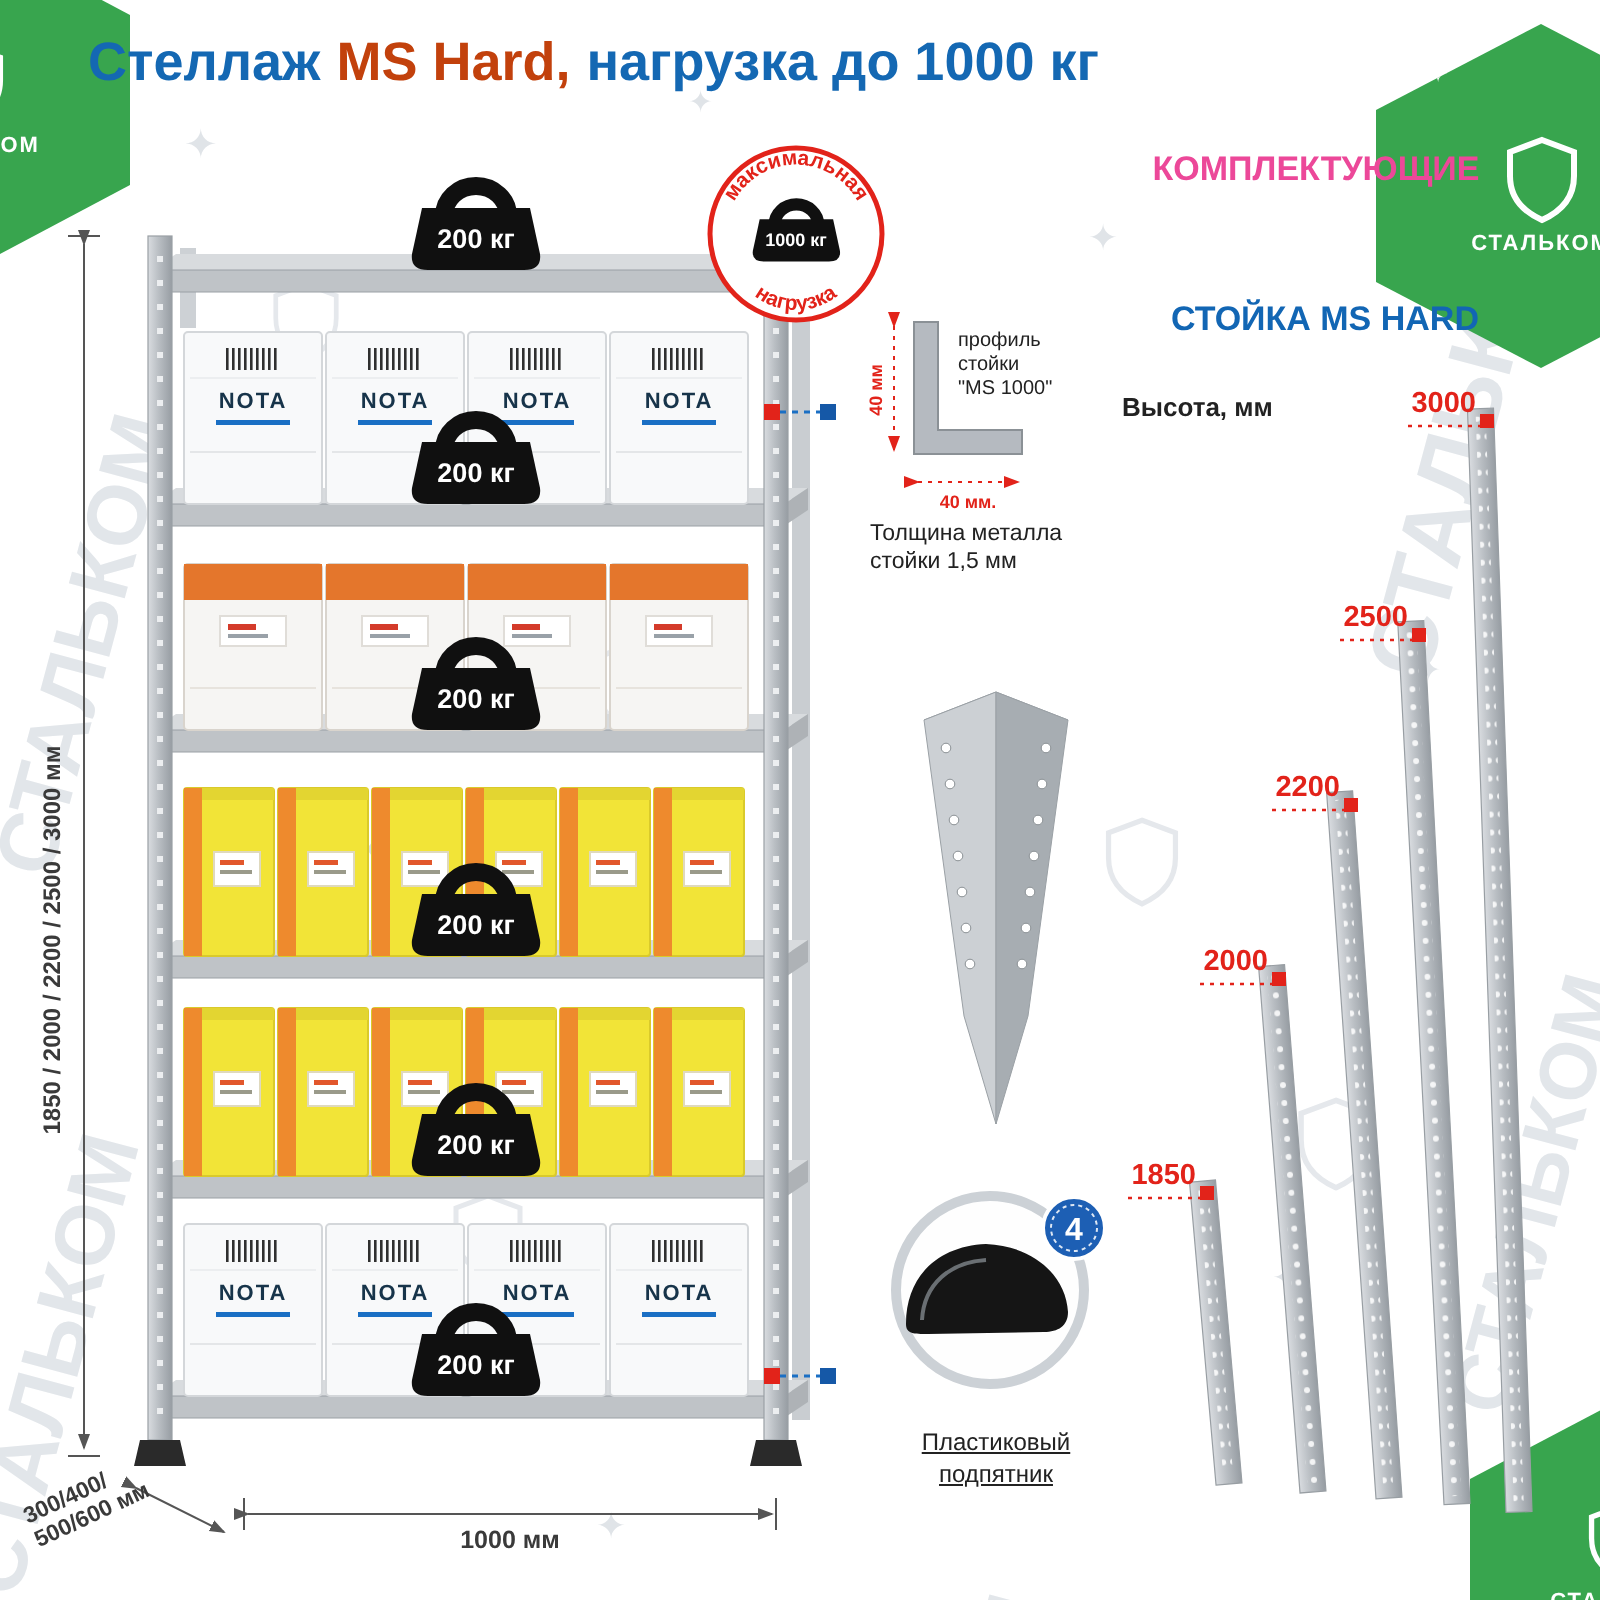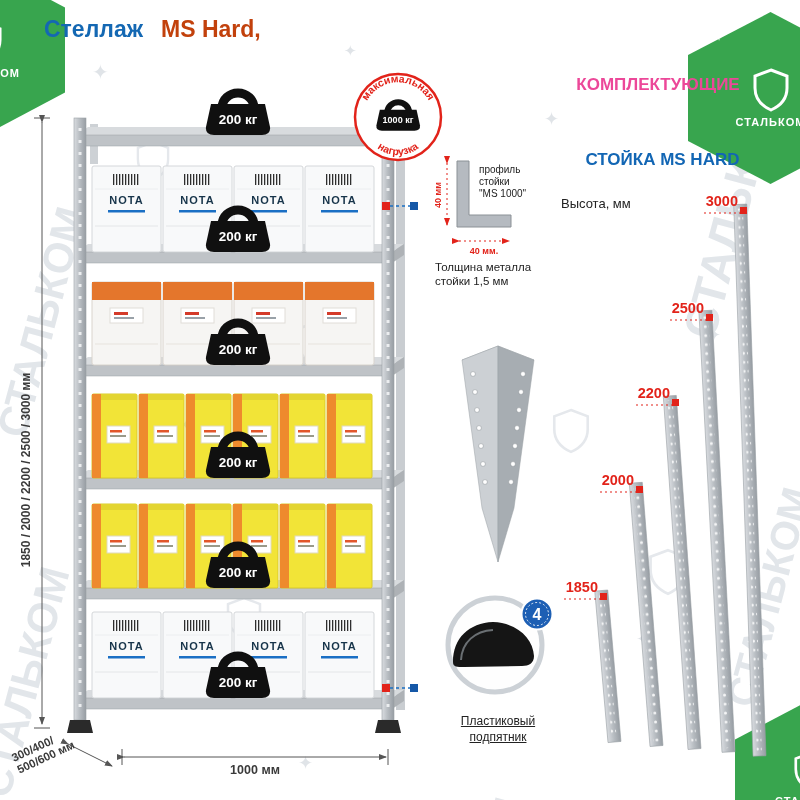--- a/index.html
+++ b/index.html
@@ -11,27 +11,27 @@
   .sparkle{position:absolute;z-index:0;color:#e0e4e8;}
   .wshield{position:absolute;z-index:0;}
   
   .hex{position:absolute;z-index:1;background:#38a54e;
        clip-path:polygon(50% 0,100% 25%,100% 75%,50% 100%,0 75%,0 25%);
        display:flex;flex-direction:column;align-items:center;justify-content:center;color:#fff;}
   .hex .brandname{font-size:11px;font-weight:bold;letter-spacing:1px;margin-top:4px;}
   .hex .wsp{color:#fff;font-size:12px;position:absolute;top:18px;left:26px;}
   
   .layer{position:absolute;z-index:2;}
-  .title{left:44px;top:16px;display:flex;gap:18px;font-size:23px;font-weight:bold;color:#1468b3;}
+  .title{left:44px;top:16px;display:flex;gap:8px;font-size:27px;font-weight:bold;color:#1468b3;}
   .title .accent{color:#c2410c;}
   .comp-header{left:533px;top:74px;width:250px;text-align:center;color:#ec4899;
                font-weight:bold;font-size:17px;line-height:1.3;}
   .subheader{left:575px;top:150px;width:175px;text-align:center;color:#1266b4;
              font-weight:bold;font-size:17px;}
-  .height-label{left:561px;top:196px;font-size:13px;color:#222;}
+  .height-label{left:561px;top:196px;font-size:13px;color:#222;font-weight:bold;}
   .thickness{left:435px;top:260px;width:125px;text-align:left;font-size:11.5px;
              color:#222;line-height:1.25;}
   .foot-label{left:434px;top:714px;width:128px;text-align:center;font-size:12px;
               color:#222;line-height:1.3;text-decoration:underline;}
   svg text{font-family:"Liberation Sans", sans-serif;}
 </style>
 </head>
 <body>
 
 <div class="canvas">
@@ -82,20 +82,21 @@
   <div class="hex" style="left:735px;top:700px;width:150px;height:158px;">
     <svg width="32" height="40" viewBox="0 0 36 44">
         <path d="M18,2 L34,8 V20 C34,31 27,38 18,42 C9,38 2,31 2,20 V8 Z" fill="none" stroke="#ffffff" stroke-width="3"></path>
       </svg>
     <div class="brandname">СТАЛЬКОМ</div>
   </div>
 
   <div class="layer title">
     <span>Стеллаж</span>
     <span class="accent">MS Hard,</span>
+    <span>нагрузка до 1000 кг</span>
   </div>
 
   <svg class="layer" style="left:0;top:60px;" width="446" height="740" viewBox="0 0 446 740">
     <defs>
       <marker id="arw" markerWidth="9" markerHeight="8" refX="7" refY="4" orient="auto">
           <path d="M0,1 L8,4 L0,7 Z" fill="#555"></path>
         </marker>
       <marker id="arwR" markerWidth="9" markerHeight="8" refX="7" refY="4" orient="auto">
           <path d="M0,1 L8,4 L0,7 Z" fill="#e2231a"></path>
         </marker>

